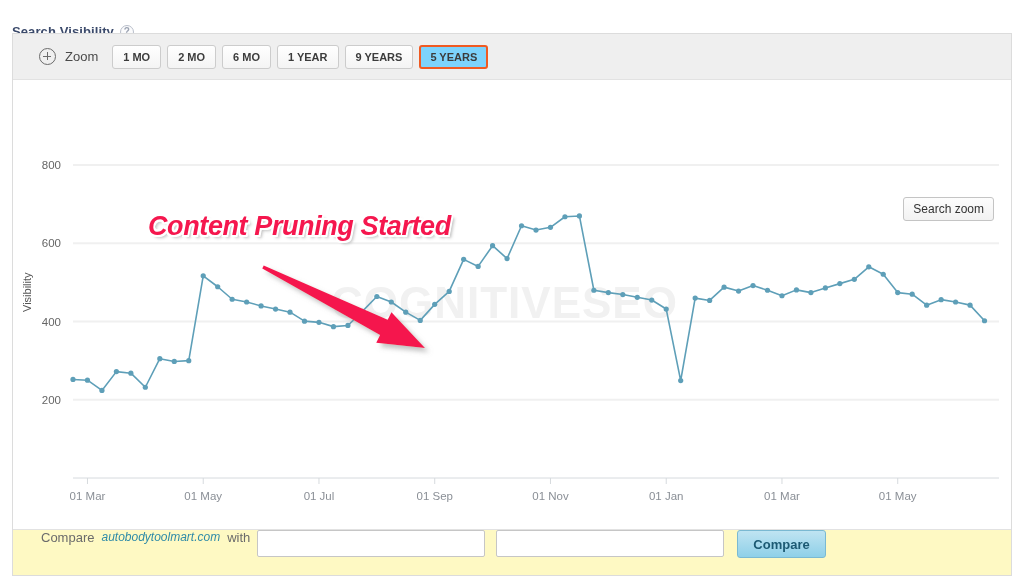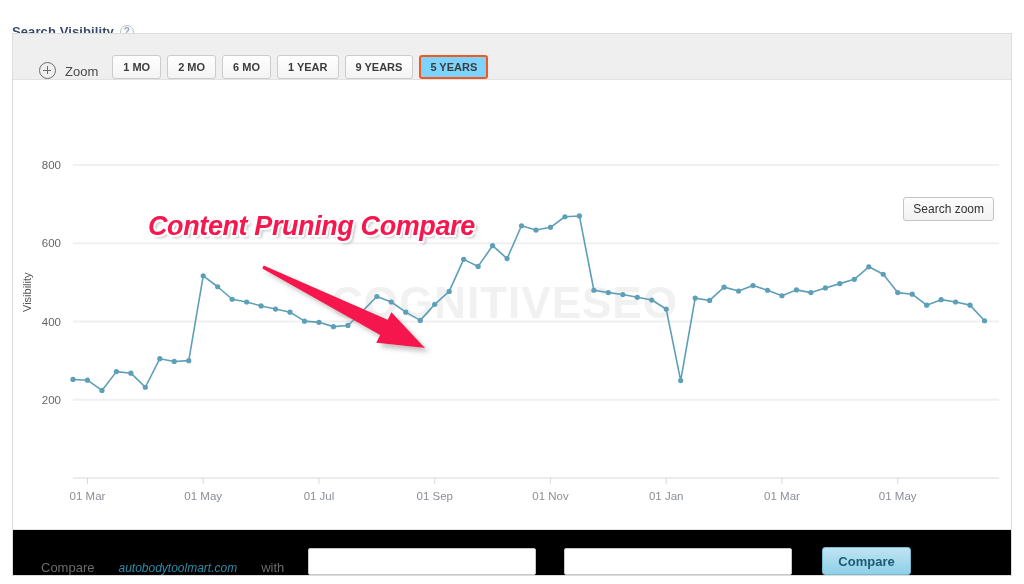--- a/index.html
+++ b/index.html
@@ -55,21 +55,21 @@
   }
 
   
   .zoom-bar {
     position: absolute;
     left: 0; top: 0;
     width: 998px; height: 46px;
     background: #efefef;
     border-bottom: 1px solid #e2e2e2;
     display: flex;
-    align-items: flex-end;
+    align-items: center;
     padding-left: 26px;
   }
   .zoom-plus {
     width: 17px; height: 17px;
     border-radius: 50%;
     border: 1.6px solid #6b6b6b;
     position: relative;
     margin-right: 9px;
     flex: 0 0 auto;
   }
@@ -176,26 +176,26 @@
     left: 0; top: 0;
     width: 1000px; height: 475px;
     pointer-events: none;
   }
 
   
   .compare-bar {
     position: absolute;
     left: 0; bottom: 0;
     width: 998px; height: 46px;
-    background: #000000;
+    background: #fef9c3;
     border-top: 1px solid #e2e2e2;
     display: flex;
-    align-items: flex-end;
+    align-items: flex-start;
     padding-left: 28px;
-    gap: 24px;
+    gap: 7px;
   }
   .cmp-text { font-size: 13px; color: #6b6b6b; white-space: nowrap; }
   .cmp-domain {
     font-size: 12px;
     font-style: italic;
     font-weight: normal;
     color: #2f8ba8;
     white-space: nowrap;
   }
   .cmp-input {
@@ -362,21 +362,21 @@
         <defs>
           <filter id="arrowshadow" x="-30%" y="-30%" width="190%" height="190%">
             <feDropShadow dx="4" dy="4" stdDeviation="2.4" flood-color="#8d8d8d" flood-opacity="0.55"></feDropShadow>
           </filter>
         </defs>
         <g id="arrow-group" filter="url(#arrowshadow)">
             <polygon points="249.28,188.43 367.06,255.03 363.25,262.63 412.00,268.00 378.46,232.22 374.66,239.83 250.72,185.57" fill="#f5174e"></polygon>
           </g>
       </svg>
 
-      <div class="annot-text">Content Pruning Compare</div>
+      <div class="annot-text">Content Pruning Started</div>
     </div>
 
     <div class="compare-bar">
       <span class="cmp-text">Compare</span>
       <span class="cmp-domain">autobodytoolmart.com</span>
       <span class="cmp-text">with</span>
       <input class="cmp-input" type="text" placeholder="" style="">
       <input class="cmp-input" type="text" placeholder="" style="">
       <button class="cmp-btn">Compare</button>
     </div>

